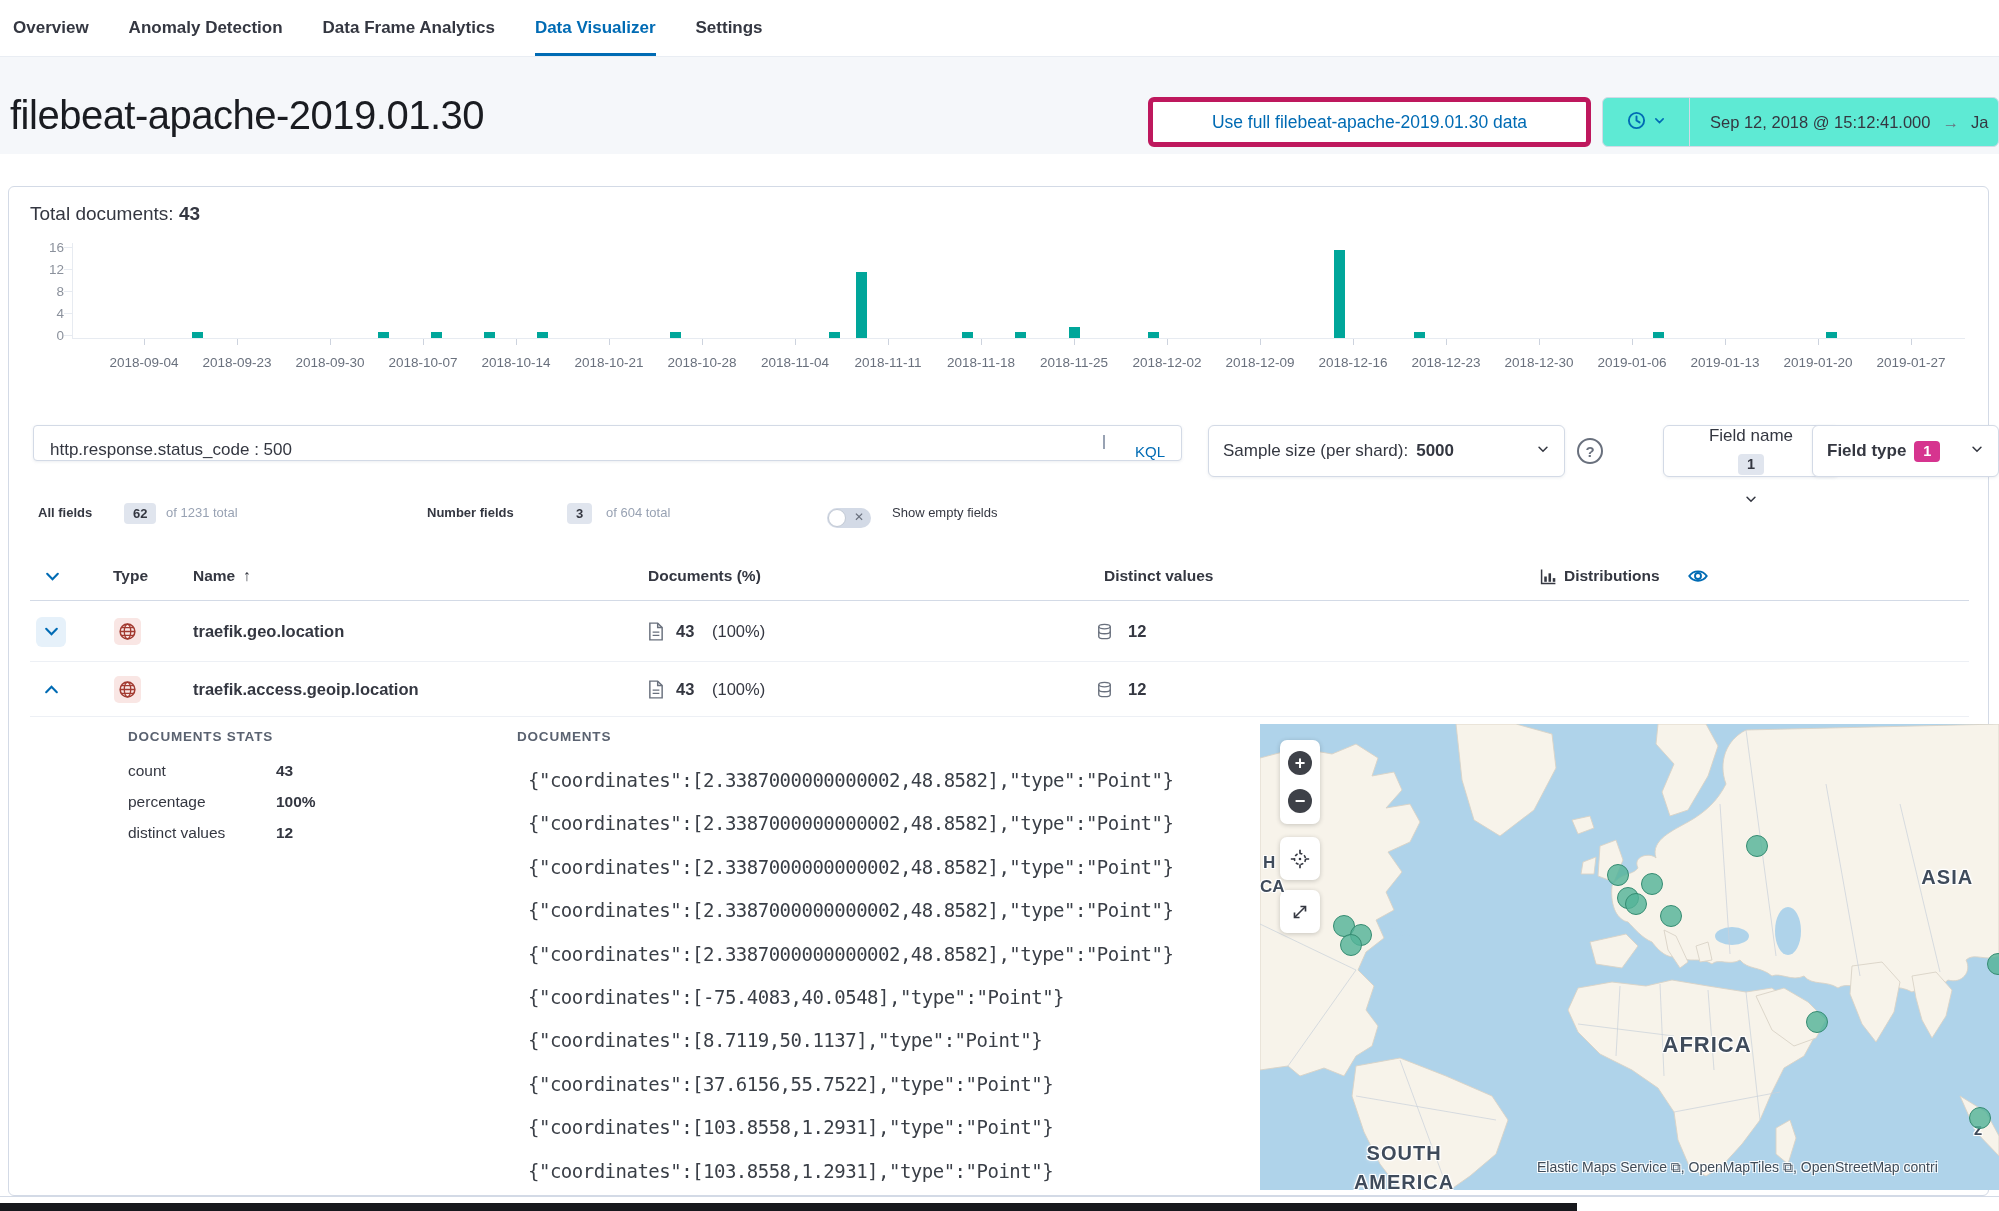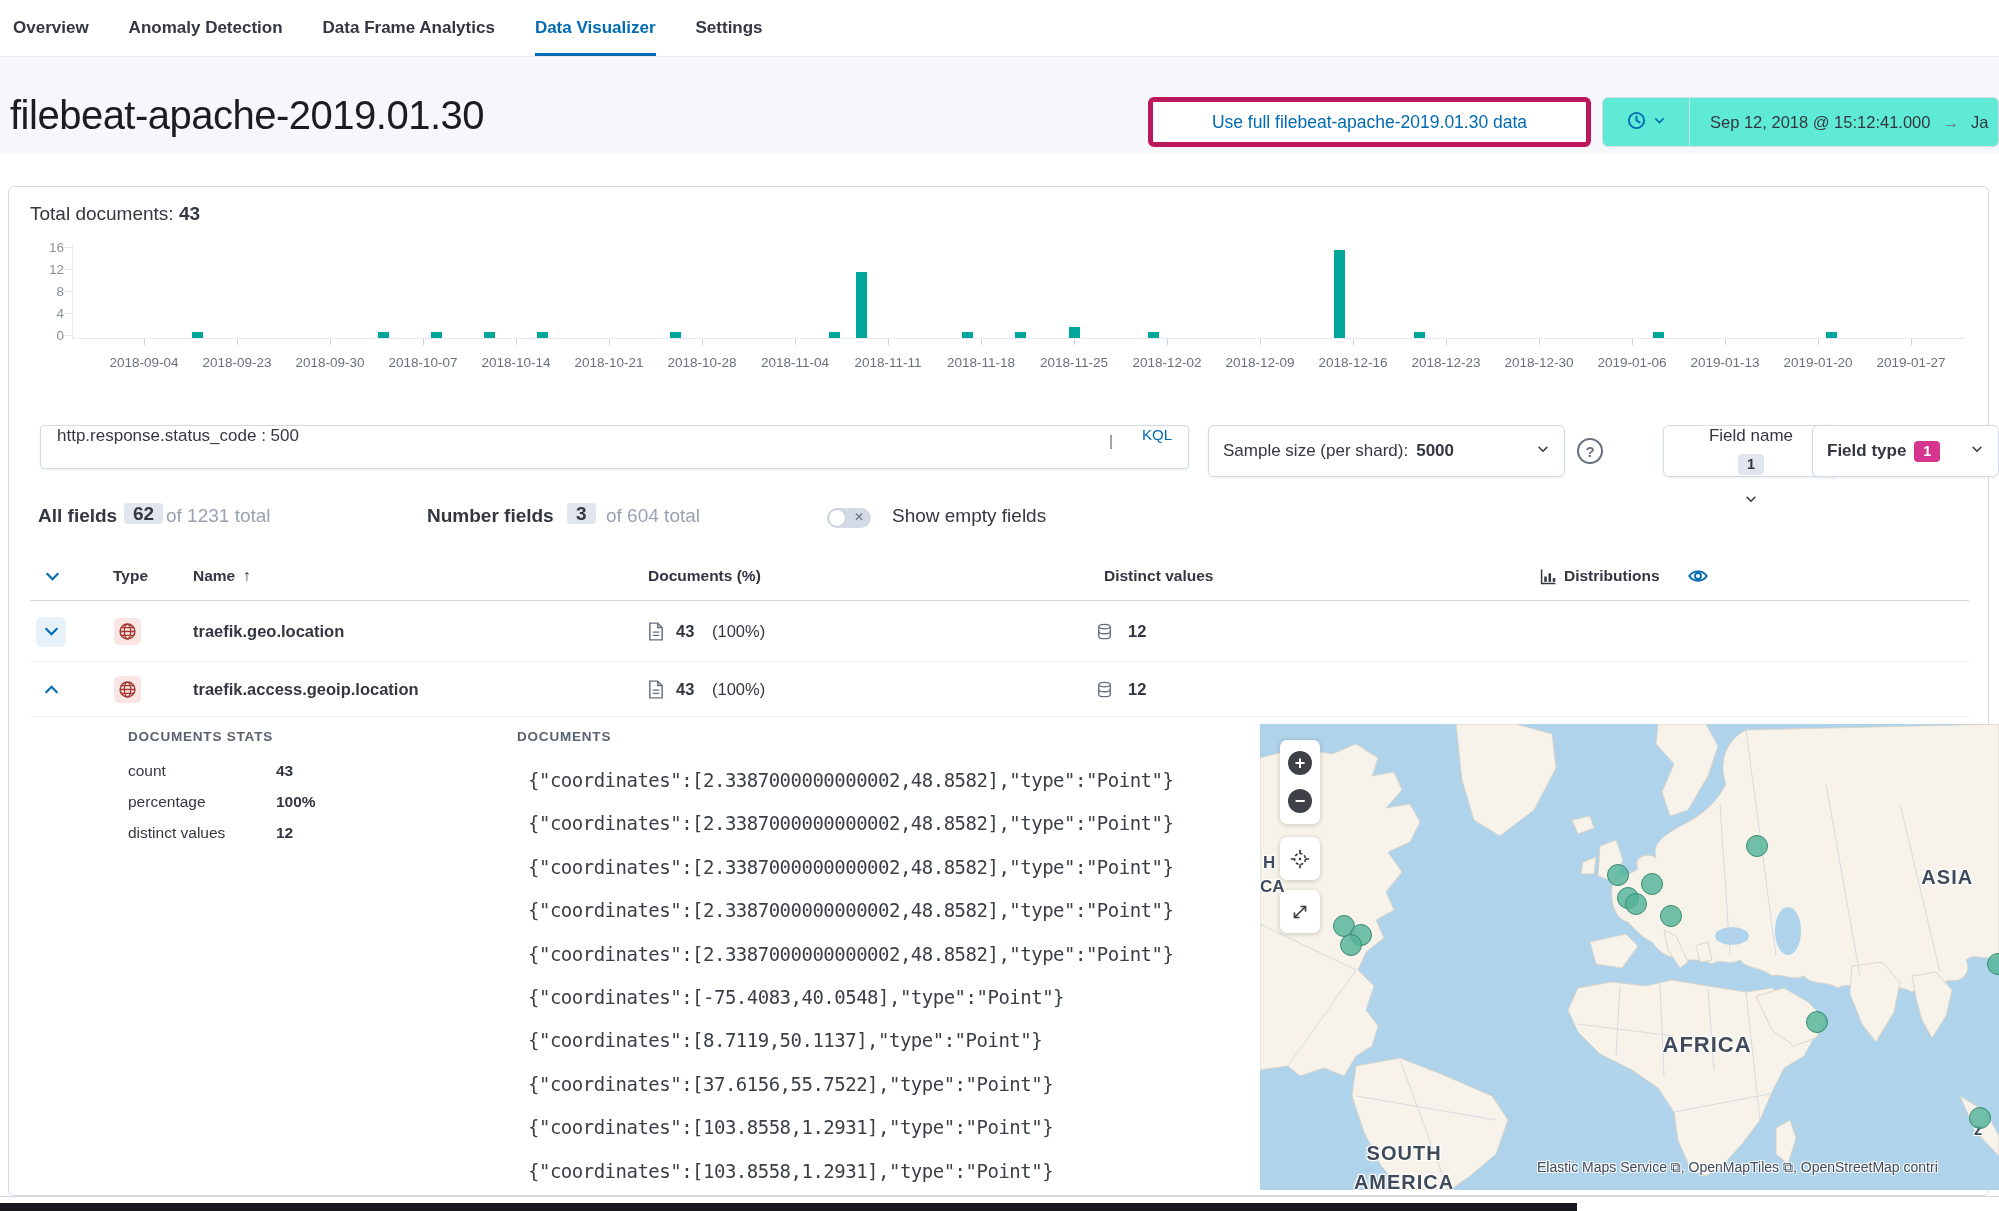--- a/index.html
+++ b/index.html
@@ -32,39 +32,39 @@
   #totaldocs{position:absolute;left:30px;top:203px;font-size:19px;color:#343741;}
 
   
   .ylab{position:absolute;width:34px;text-align:right;font-size:13.5px;color:#8b919c;}
   .xlab{position:absolute;width:110px;text-align:center;font-size:13.5px;color:#69707D;}
   .gridline{position:absolute;background:#E7EBF1;}
   .wtick{position:absolute;width:1px;height:6px;background:#CDD3DE;top:339px;}
   .bar{position:absolute;}
 
   
-  #searchbox{position:absolute;left:33px;top:425px;width:1149px;height:44px;background:#fff;
+  #searchbox{position:absolute;left:33px;top:425px;width:1149px;height:36px;background:#fff;
              border:1px solid #D3DAE6;border-radius:4px;box-sizing:border-box;
-             box-shadow:0 1px 3px rgba(152,162,179,.18);display:flex;align-items:flex-start;margin-left:7px;}
+             box-shadow:0 1px 3px rgba(152,162,179,.18);display:flex;align-items:flex-end;}
   #query{padding-left:16px;font-size:17px;color:#343741;flex:1;}
   #caret{position:absolute;right:76px;top:9px;width:2px;height:14px;background:#98A2B3;}
   #kql{padding-right:16px;font-size:15px;color:#006BB4;font-weight:500;cursor:pointer;}
   .ctrl{position:absolute;top:425px;height:52px;background:#fff;border:1px solid #D3DAE6;border-radius:6px;
         box-sizing:border-box;display:flex;align-items:center;padding:0 14px;font-size:17px;gap:8px;cursor:pointer;
         box-shadow:0 1px 3px rgba(152,162,179,.18);}
   .ctrl .spacer{flex:1;}
   .badge{background:#E0E5EE;border-radius:4px;font-size:14.5px;font-weight:700;color:#343741;
          padding:2px 9px;line-height:17px;}
   .badge.pink{background:#D6348F;color:#fff;}
   #help{position:absolute;left:1577px;top:438px;width:26px;height:26px;border-radius:50%;
         border:2px solid #69707D;color:#69707D;font-size:15px;font-weight:700;display:flex;
         align-items:center;justify-content:center;box-sizing:border-box;cursor:pointer;}
 
   
-  .fsum{position:absolute;top:505px;font-size:19px;}
+  .fsum{position:absolute;top:505px;font-size:13px;}
   .fsum b{font-weight:700;}
   .muted{color:#98A2B3;}
   #toggle{position:absolute;left:827px;top:508px;width:56px;height:20px;cursor:pointer;}
   #toggle .track{position:absolute;left:0;top:0;width:44px;height:20px;background:#D3DAE6;border-radius:10px;}
   #toggle .thumb{position:absolute;left:1px;top:1px;width:18px;height:18px;background:#fff;border-radius:50%;
                  border:1px solid #c2c9d4;box-sizing:border-box;}
   #toggle .x{position:absolute;left:27px;top:2px;font-size:12px;color:#69707D;}
 
   
   .th{position:absolute;top:556px;height:40px;display:flex;align-items:center;font-size:15.5px;font-weight:700;color:#343741;}

